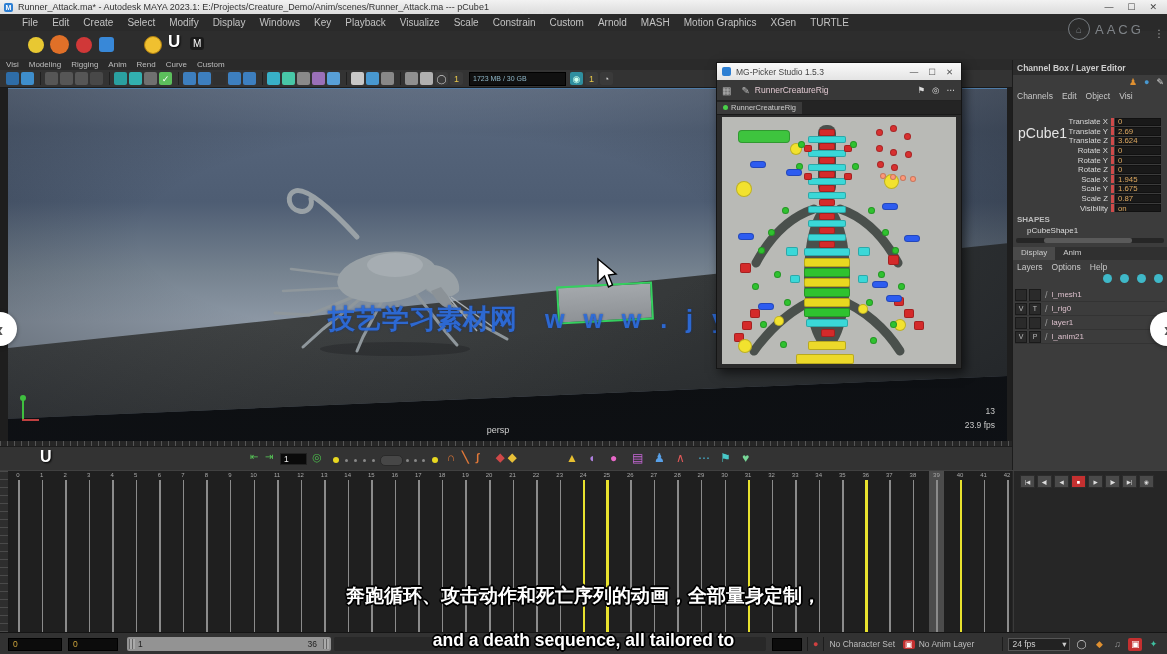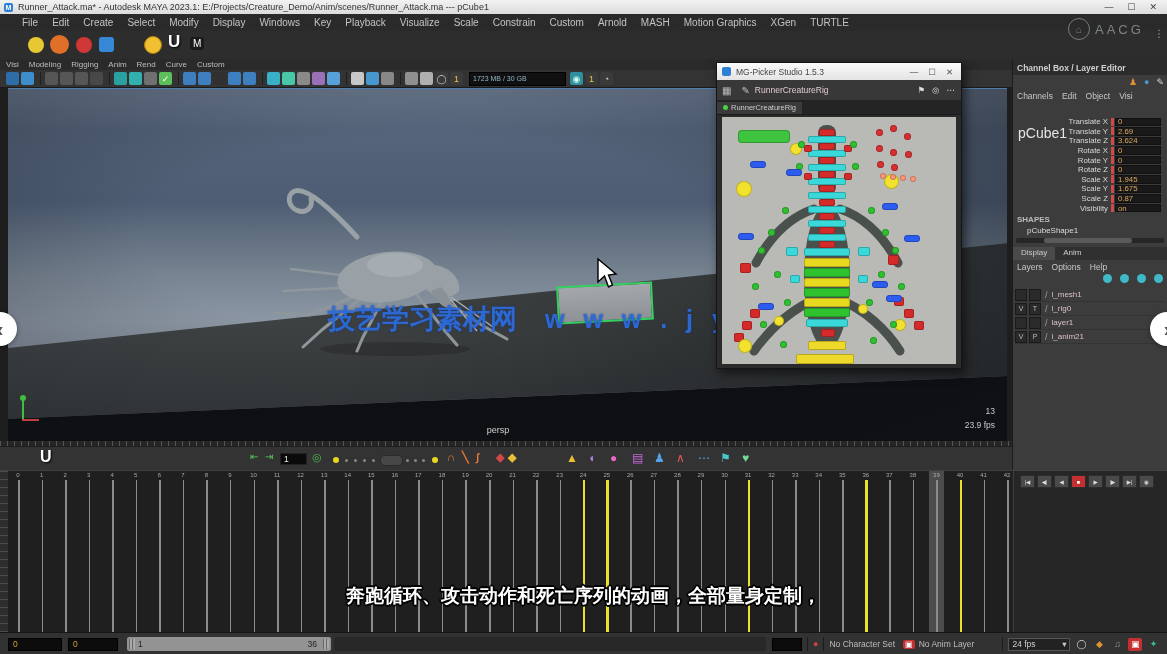--- a/index.html
+++ b/index.html
@@ -707,16 +707,17 @@
     <div id="bb-right-icons" style="display:flex;">
         <div class="bb-ic" style="background: transparent; color: rgb(216, 216, 216);">◯</div>
         <div class="bb-ic" style="background: transparent; color: rgb(224, 144, 48);">◆</div>
         <div class="bb-ic" style="background: transparent; color: rgb(153, 153, 153);">♫</div>
         <div class="bb-ic" style="background: rgb(196, 48, 48); color: rgb(255, 255, 255);">▣</div>
         <div class="bb-ic" style="background: transparent; color: rgb(63, 192, 160);">✦</div>
       </div>
   </div>
 
   <div id="subtitle-1" class="subtitle">奔跑循环、攻击动作和死亡序列的动画，全部量身定制，</div>
+  <div id="subtitle-3" class="subtitle">and a death sequence, all tailored to</div>
 
   <div id="nav-prev" class="nav-circle">‹</div>
   <div id="nav-next" class="nav-circle">›</div>
 </div>
 
 </body></html>

